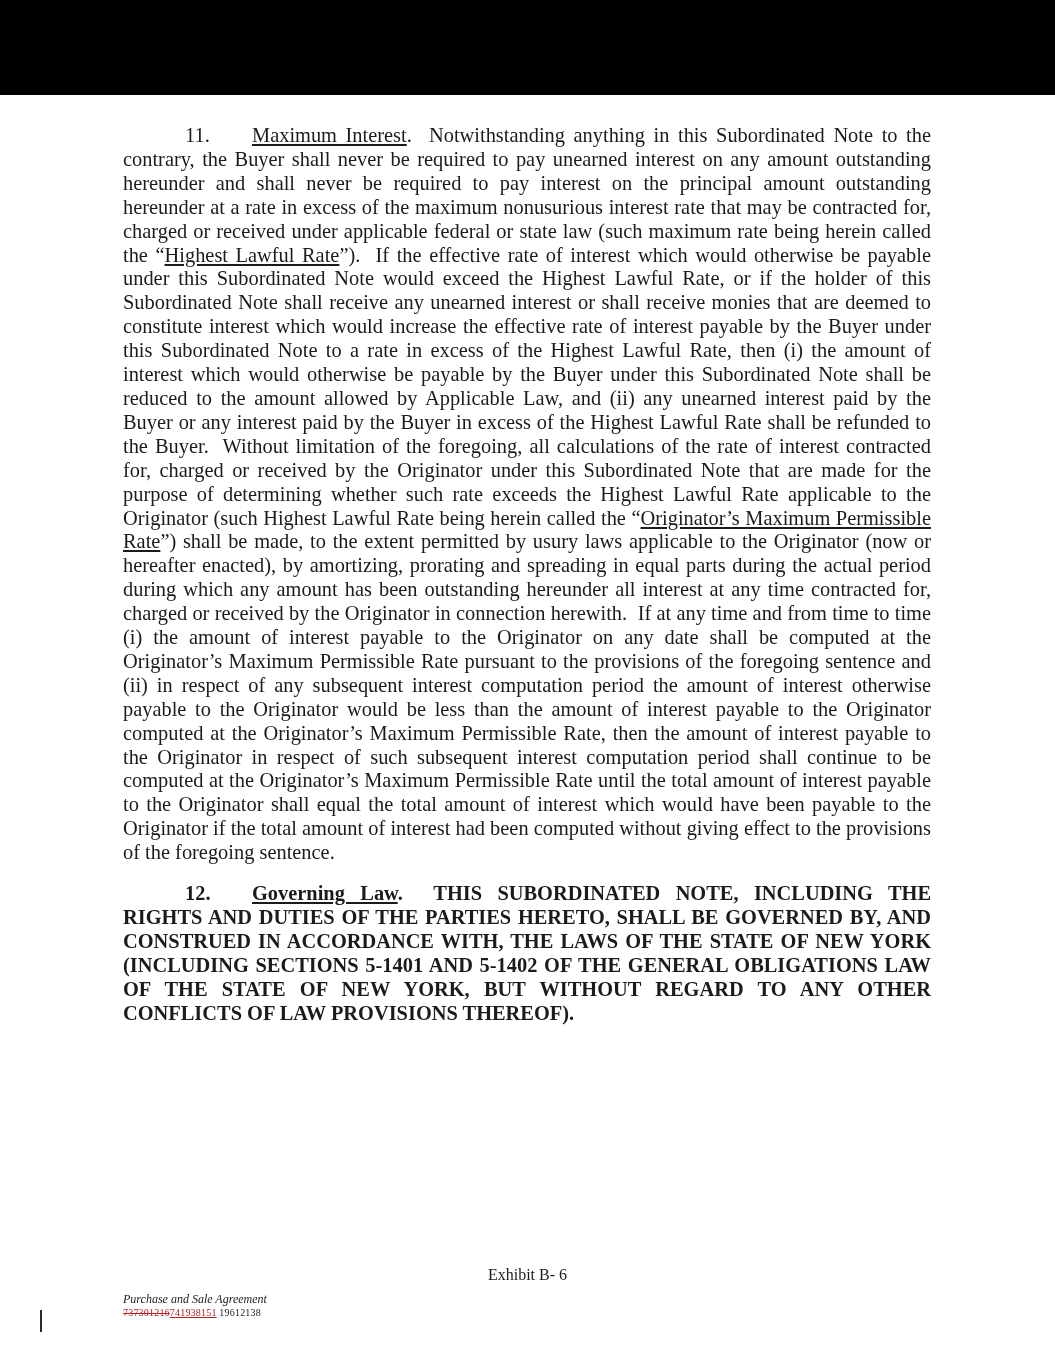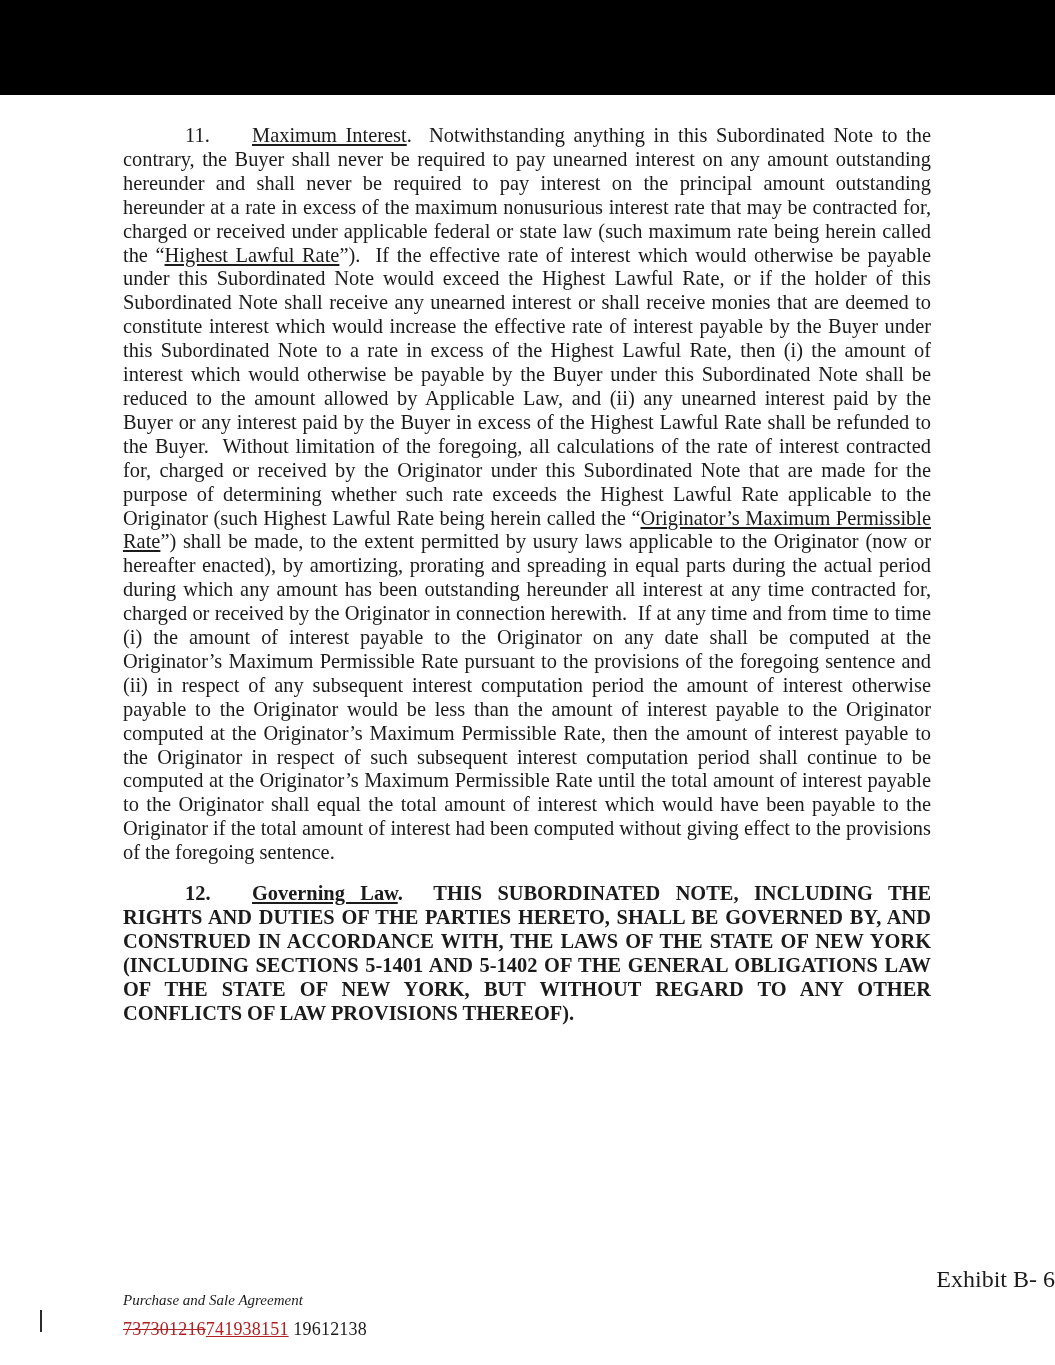--- a/index.html
+++ b/index.html
@@ -25,27 +25,27 @@
     line-height: 23.9px;
     text-align: justify;
     margin: 0 0 17px 0;
   }
   p.para.indent { text-indent: 62px; }
   p.para.bold { font-weight: bold; }
   .num { display: inline-block; width: 67px; text-indent: 0; }
   .u { text-decoration: underline; }
   .footer-center {
     position: absolute; left: 0; top: 1266px; width: 1055px;
-    text-align: right; font-size: 24px;
+    text-align: center; font-size: 16px;
   }
   .footer-left {
     position: absolute; left: 123px; top: 1292px;
   }
-  .agreement { font-style: italic; font-size: 15px; }
-  .redline-line { font-size: 18px; margin-top: 10px; letter-spacing: 0.2px; }
+  .agreement { font-style: italic; font-size: 12px; }
+  .redline-line { font-size: 10px; margin-top: 0; letter-spacing: 0.2px; }
   .del { color: var(--redline); text-decoration: line-through; }
   .ins { color: var(--redline); text-decoration: underline; }
   .suffix { color: #1b1b1b; }
   .change-bar {
     position: absolute; left: 40px; top: 1310px;
     width: 2px; height: 22px; background: #2a2a2a;
   }
 </style>
 </head>
 <body style="--redline: #b02020;">

